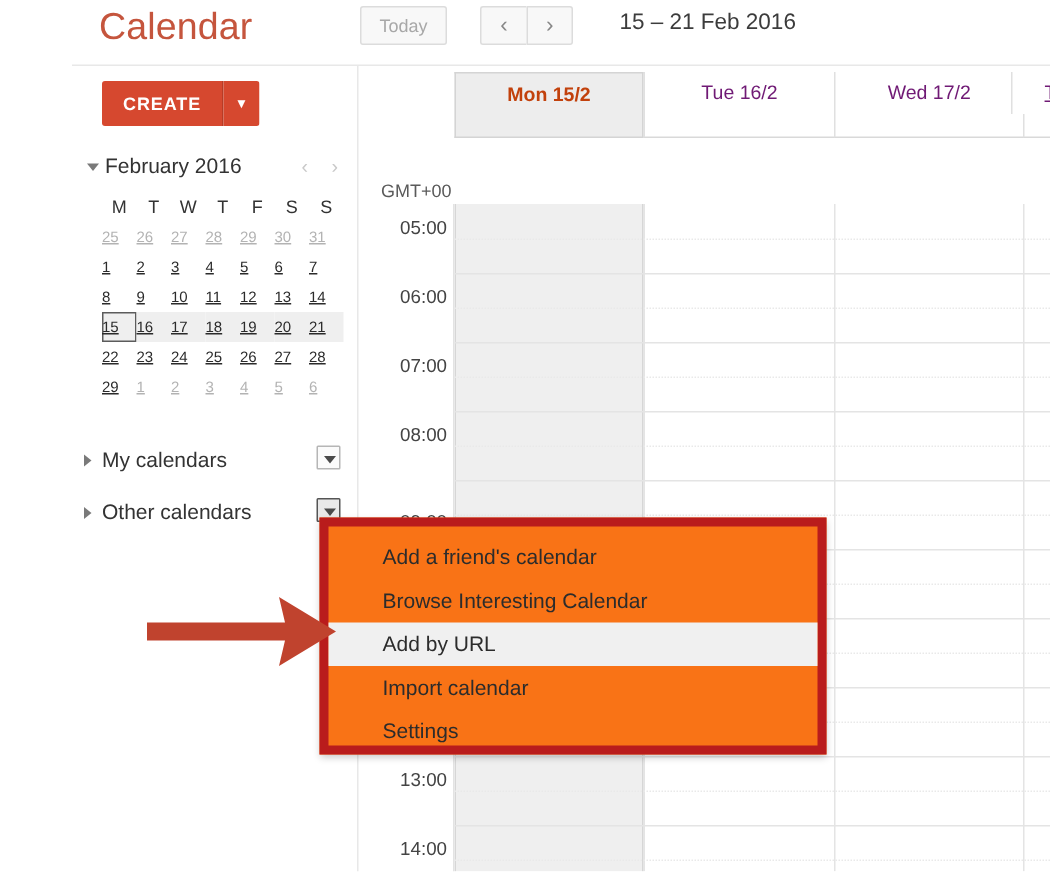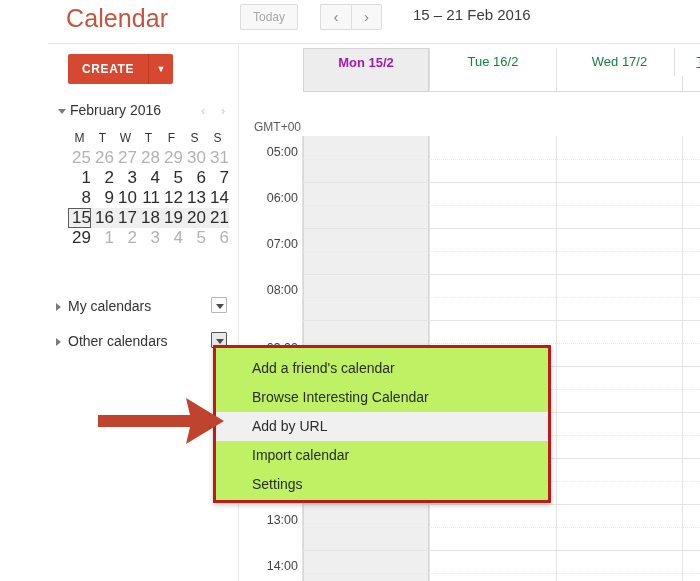--- a/index.html
+++ b/index.html
@@ -77,22 +77,22 @@
   }
   .mini-prev { left: 149px; }
   .mini-next { left: 169px; }
 
   table.mini-grid { border-collapse: collapse; margin-left: 16px; margin-top: 4px; }
   table.mini-grid th {
     width: 23px; height: 20px; font-size: 12px; font-weight: normal;
     color: #333; text-align: center; vertical-align: middle;
   }
   table.mini-grid td {
-    width: 23px; height: 20px; font-size: 17px; text-align: right;
-    color: #2b2b2b; vertical-align: middle;
+    width: 23px; height: 20px; font-size: 10px; text-align: left;
+    color: #2b2b2b; vertical-align: middle; text-decoration: underline;
   }
   table.mini-grid td.out { color: #b3b3b3; }
   table.mini-grid tr.wk-sel td { background: #efefef; }
   table.mini-grid td.today { box-shadow: inset 0 0 0 1px #5c5c5c; }
 
   .cal-section {
     position: absolute; left: 0; width: 190px; height: 26px;
   }
   .cal-section .caret {
     position: absolute; left: 8px; top: 8px; width: 0; height: 0;
@@ -116,25 +116,25 @@
   #sec-my    { top: 251px; }
   #sec-other { top: 286px; }
 
   
   .grid-wrap { position: absolute; left: 190px; top: 44px; width: 510px; height: 537px; background: #fff; }
   .gutter-rule { position: absolute; left: 0; top: 0; width: 1px; height: 537px; background: #e8e8e8; }
 
   .dayhdr-row { position: absolute; left: 0; top: 4px; width: 510px; height: 44px; }
   .daycol-hdr {
     position: absolute; top: 0; height: 28px;
-    text-align: center; font-size: 13px; color: #15803d; line-height: 28px;
+    text-align: center; font-size: 13px; color: #701a75; line-height: 28px;
     border-left: 1px solid #e0e0e0;
   }
   .daycol-hdr.today {
-    background: #ededed; font-weight: bold; color: #a21caf;
+    background: #ededed; font-weight: bold; color: #c2410c;
     border: 1px solid #d4d4d4; border-bottom: none;
   }
   .daycol-sub {
     position: absolute; top: 28px; height: 16px;
     border-left: 1px solid #e0e0e0; border-bottom: 1px solid #d9d9d9;
   }
   .daycol-sub.today { background: #ededed; border: 1px solid #d4d4d4; border-top: none; }
 
   .tz-label {
     position: absolute; left: 1px; top: 76px; width: 62px;
@@ -152,21 +152,21 @@
     position: absolute; top: 0; height: 445px;
     border-left: 1px solid #e4e4e4;
   }
   .daycol-body.today { background: #efefef; border-left: 1px solid #d6d6d6; border-right: 1px solid #d6d6d6; }
   .hourline { position: absolute; left: 0; width: 445px; height: 1px; background: #e4e4e4; }
   .halfline { position: absolute; left: 0; width: 445px; height: 0; border-top: 1px dotted #e9e9e9; }
 
   
   .menu {
     position: absolute; left: 165px; top: 345px; width: 338px; height: 158px;
-    background: #bef264; border: 3px solid #b91c1c;
+    background: #f97316; border: 6px solid #b91c1c;
     box-shadow: 0 2px 5px rgba(0,0,0,.22);
     z-index: 40;
   }
   .menu-item {
     height: 29px; line-height: 29px; padding-left: 36px;
     font-size: 14px; color: #2c2c2c; white-space: nowrap;
   }
   .menu-item.hl { background: #f0f0f0; }
   .menu-pad-top { height: 6px; }
 
@@ -248,20 +248,29 @@
               <td class="">14</td>
             </tr>
             <tr class="wk-sel">
               <td class="today">15</td>
               <td class="">16</td>
               <td class="">17</td>
               <td class="">18</td>
               <td class="">19</td>
               <td class="">20</td>
               <td class="">21</td>
+            </tr>
+            <tr>
+              <td class="">22</td>
+              <td class="">23</td>
+              <td class="">24</td>
+              <td class="">25</td>
+              <td class="">26</td>
+              <td class="">27</td>
+              <td class="">28</td>
             </tr>
             <tr>
               <td class="">29</td>
               <td class="out">1</td>
               <td class="out">2</td>
               <td class="out">3</td>
               <td class="out">4</td>
               <td class="out">5</td>
               <td class="out">6</td>
             </tr>

